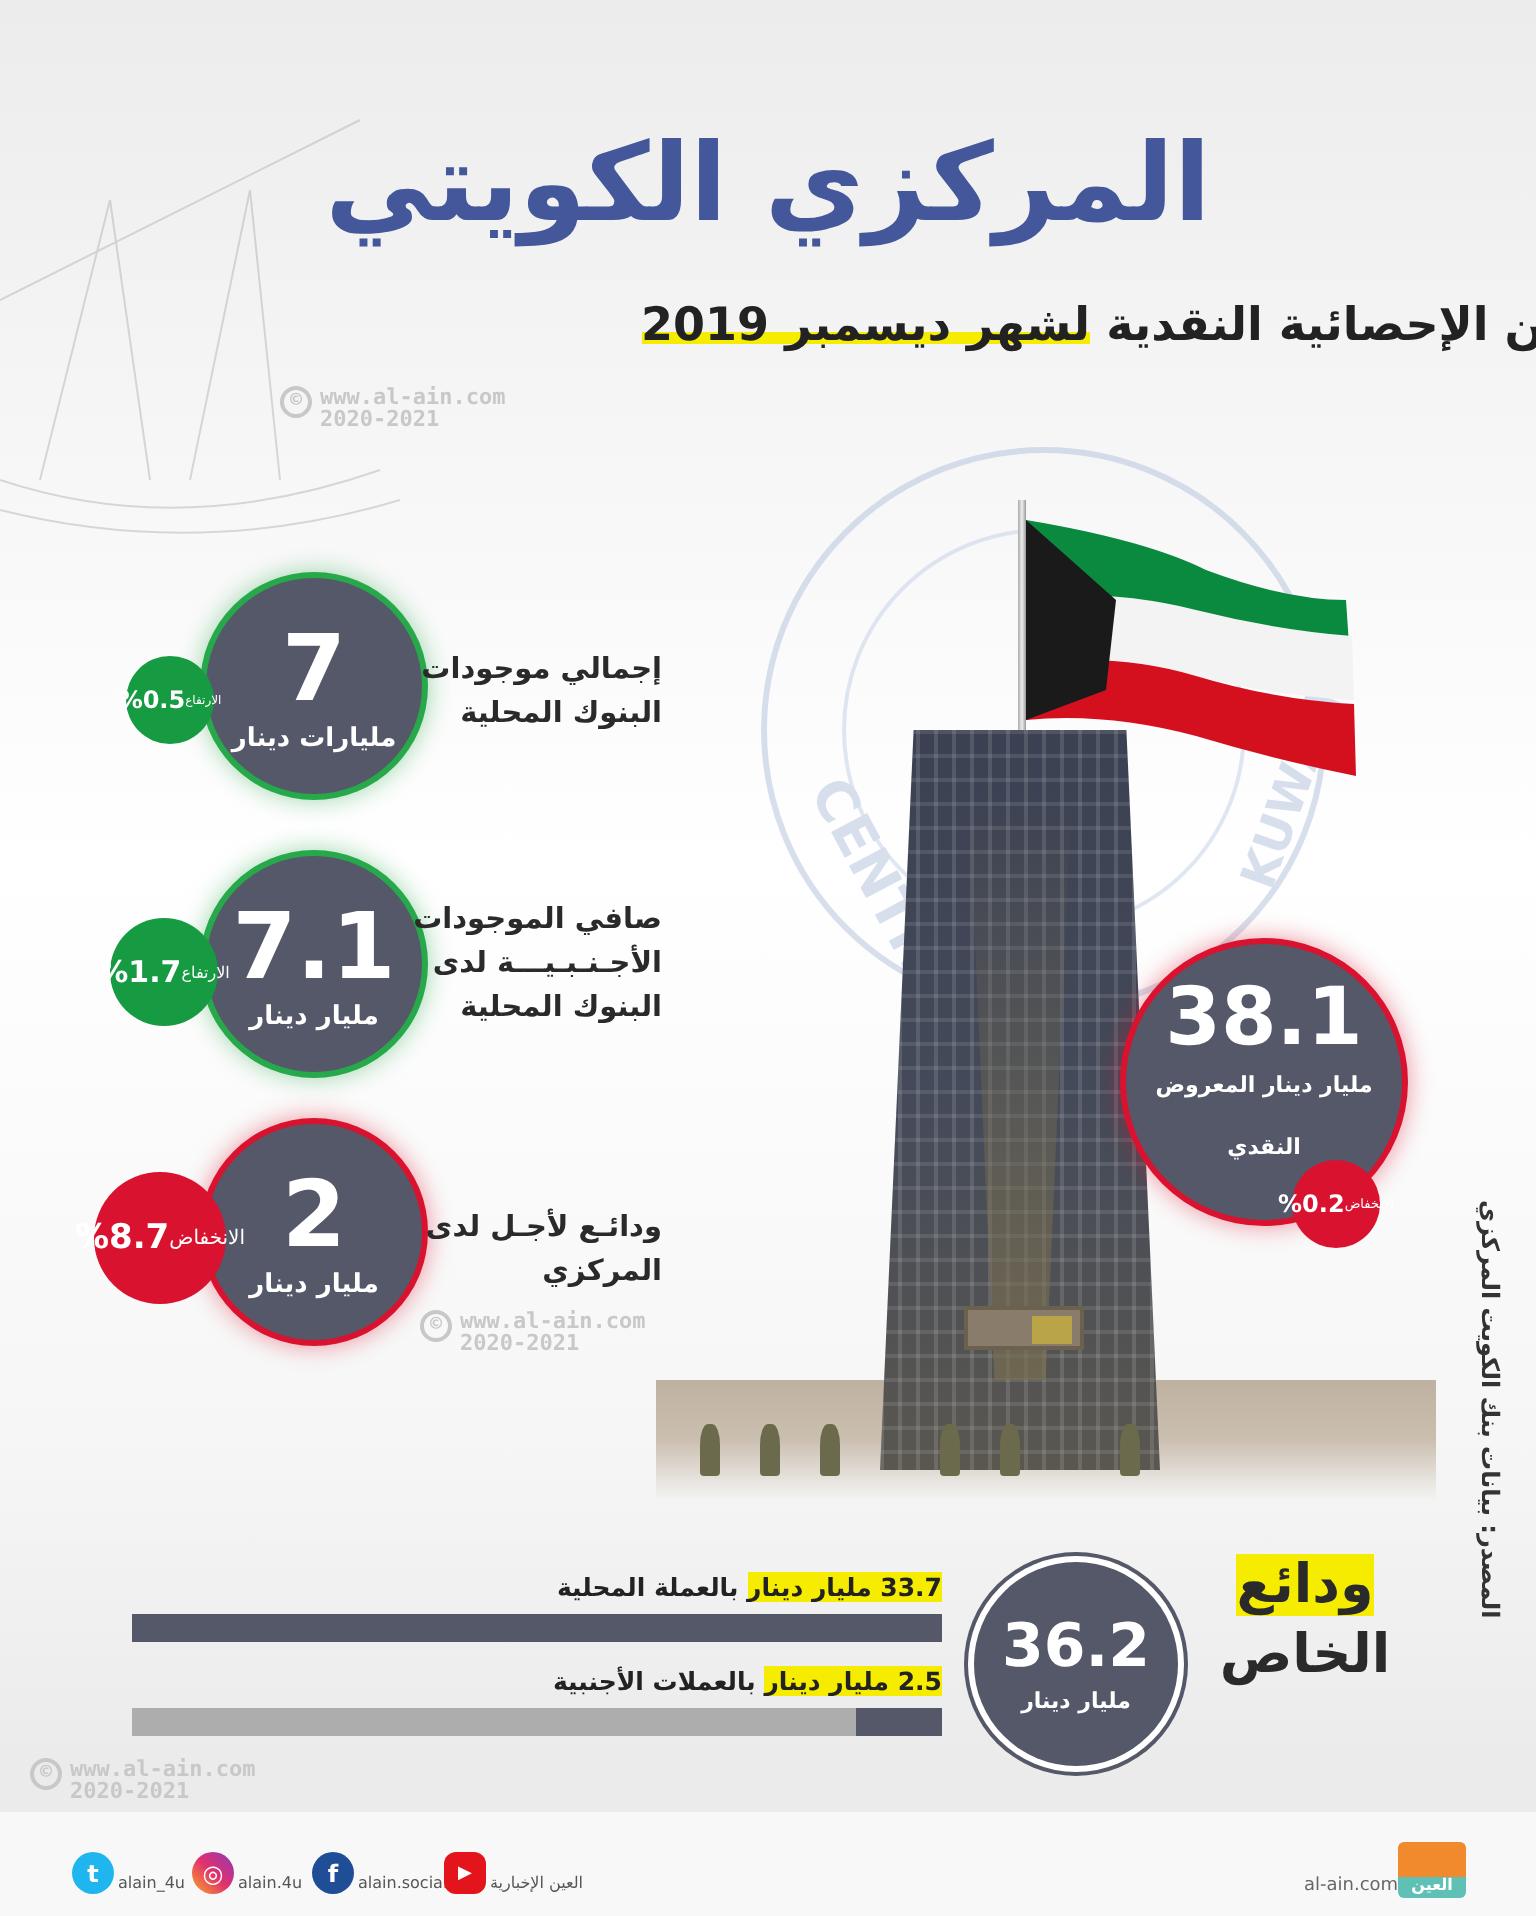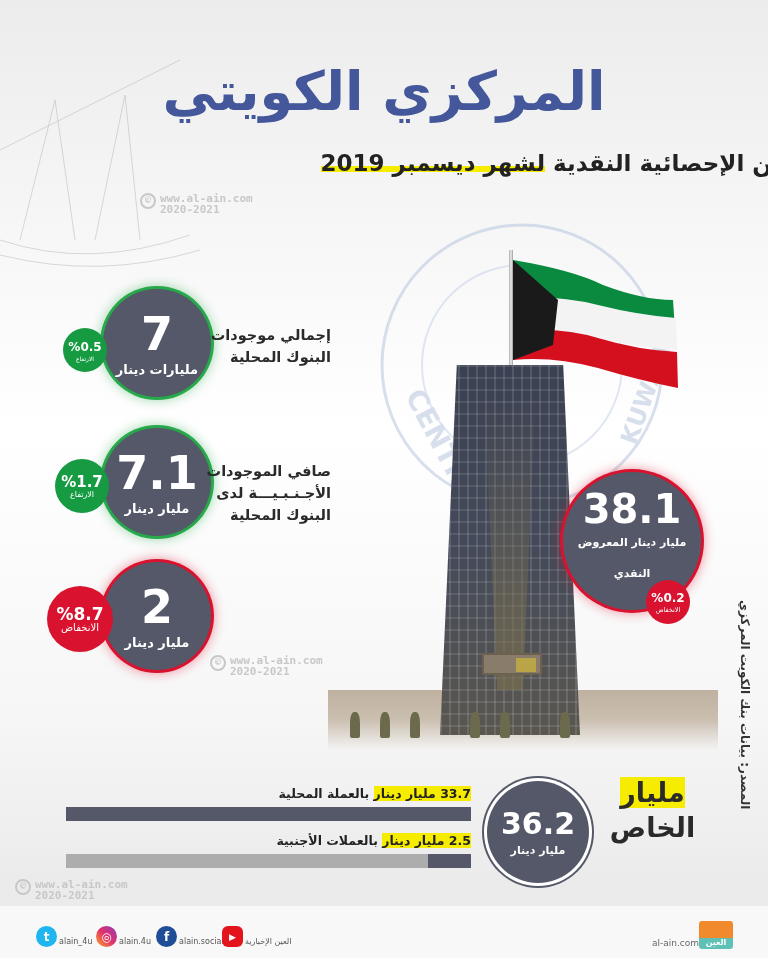--- a/index.html
+++ b/index.html
@@ -35,21 +35,21 @@
     position: absolute; border-radius: 50%; background: #545868; color: #fff;
     display: flex; flex-direction: column; align-items: center; justify-content: center;
     text-align: center;
   }
   .stat-circle.green { box-shadow: 0 0 0 3px #27a84a, 0 0 12px 3px rgba(39,168,74,.45); }
   .stat-circle.red { box-shadow: 0 0 0 3px #d9132f, 0 0 12px 3px rgba(217,19,47,.45); }
   .stat-circle.white { box-shadow: 0 0 0 3px #fff, 0 0 0 5px #545868; }
   .stat-value { font-weight: bold; font-size: 46px; line-height: 48px; }
   .stat-unit { font-size: 13px; font-weight: bold; direction: rtl; margin-top: 4px; }
   .badge {
-    position: absolute; border-radius: 50%; color: #fff; display: flex; flex-direction: column;
+    position: absolute; border-radius: 50%; color: #fff; display: flex; flex-direction: row;
     align-items: center; justify-content: center; text-align: center;
   }
   .badge.green { background: #169b43; }
   .badge.red { background: #d9132f; }
   .badge .pct { font-weight: bold; font-size: 15px; line-height: 16px; }
   .badge .lbl { font-size: 8px; direction: rtl; }
   .desc {
     position: absolute; direction: rtl; text-align: right; font-size: 14.5px; font-weight: bold; color: #2a2a2a; line-height: 22px;
   }
 
@@ -177,33 +177,37 @@
   </div>
 
   <div class="stat-circle green" style="left:103px; top:428px; width:108px; height:108px;">
     <div class="stat-value">7.1</div>
     <div class="stat-unit">مليار دينار</div>
   </div>
   <div class="badge green" style="left:55px; top:459px; width:54px; height:54px;">
     <div class="pct">%1.7</div>
     <div class="lbl">الارتفاع</div>
   </div>
-  <div class="desc" style="right:437px; top:460px;">
+  <div class="desc" style="right:437px; top:449px;">
     <div>صافي الموجودات</div>
     <div>الأجـنـبـيـــة لدى</div>
     <div>البنوك المحلية</div>
   </div>
 
   <div class="stat-circle red" style="left:103px; top:562px; width:108px; height:108px;">
     <div class="stat-value">2</div>
     <div class="stat-unit">مليار دينار</div>
   </div>
   <div class="badge red" style="left:47px; top:586px; width:66px; height:66px;">
     <div class="pct" style="font-size:17px">%8.7</div>
     <div class="lbl" style="font-size:10px">الانخفاض</div>
+  </div>
+  <div class="desc" style="right:437px; top:603px;">
+    <div>ودائـع لأجـل لدى</div>
+    <div>المركزي</div>
   </div>
 
   <div class="stat-circle red" style="left:563px; top:472px; width:138px; height:138px;">
     <div class="stat-value" style="font-size:40px; line-height:42px; margin-top:-14px;">38.1</div>
     <div class="stat-unit" style="font-size:11px; margin-top:6px;">مليار دينار المعروض</div>
     <div class="stat-unit" style="font-size:11px; margin-top:18px;">النقدي</div>
   </div>
   <div class="badge red" style="left:646px; top:580px; width:44px; height:44px;">
     <div class="pct" style="font-size:12px">%0.2</div>
     <div class="lbl" style="font-size:6.5px">الانخفاض</div>
@@ -223,21 +227,21 @@
         <div class="bar-fill" style="width:10.5%"></div>
       </div>
   </div>
 
   <div class="stat-circle white" style="left:487px; top:781px; width:102px; height:102px;">
     <div class="stat-value" style="font-size:30px; line-height:32px;">36.2</div>
     <div class="stat-unit" style="font-size:11px;">مليار دينار</div>
   </div>
 
   <div class="deposit-title">
-    <div><span class="mark">مليار</span></div>
+    <div><span class="mark">ودائع</span></div>
     <div>الخاص</div>
   </div>
 
   <div class="footer">
     <div class="social" style="left:36px;">
       <div class="ico" style="background:#1fb6ef">t</div>
       <span class="handle">alain_4u</span>
     </div>
     <div class="social" style="left:96px;">
       <div class="ico" style="background:linear-gradient(45deg,#f9a825,#e1306c,#8e3bb8)">◎</div>

